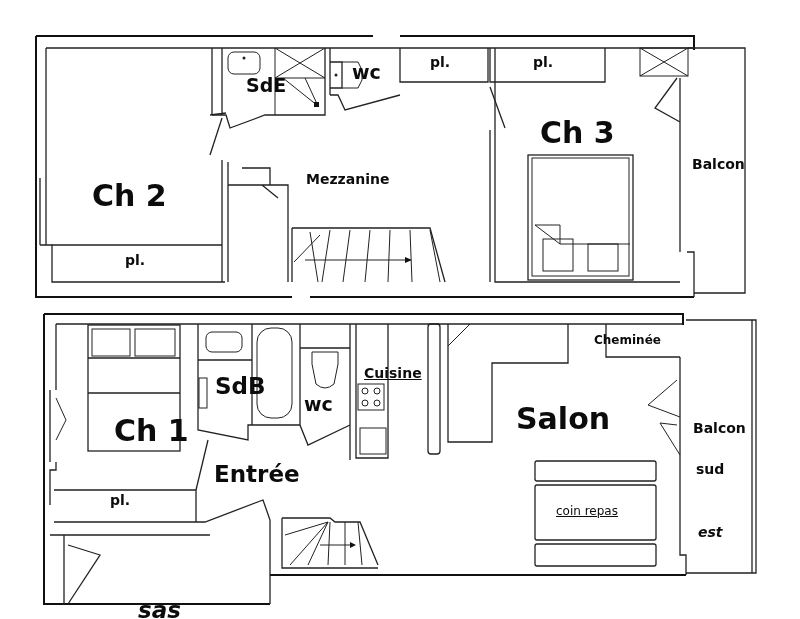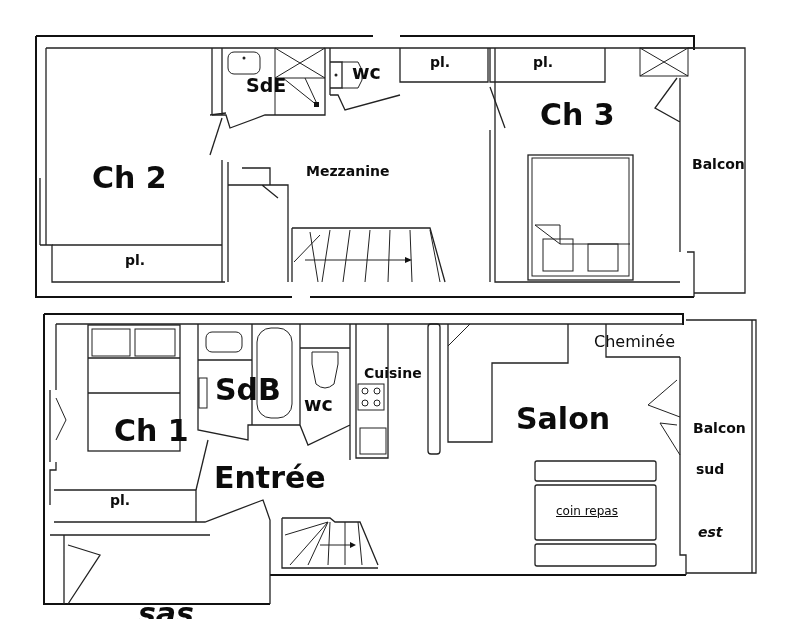--- a/index.html
+++ b/index.html
@@ -3,25 +3,25 @@
 <meta charset="utf-8">
 <style>
   html, body { margin: 0; padding: 0; background: #ffffff; }
   body { width: 800px; height: 619px; overflow: hidden; position: relative; font-family: "DejaVu Sans", sans-serif; }
   #plan { position: absolute; left: 0; top: 0; width: 800px; height: 619px; }
   .w { stroke: #111; fill: none; stroke-width: 2; }
   .wt { stroke: #222; fill: none; stroke-width: 1.3; }
   .wf { stroke: #222; fill: none; stroke-width: 1; }
   .lbl { position: absolute; color: #0c0c0c; font-family: "DejaVu Sans", sans-serif; font-weight: bold; white-space: nowrap; line-height: 1; }
   .xl { font-size: 30px; }
-  .l { font-size: 30px; }
+  .l { font-size: 23px; }
   .m { font-size: 14px; }
   .s { font-size: 19px; }
   .xs { font-size: 12px; font-weight: normal; text-decoration: underline; }
-  .xxs { font-size: 16px; font-weight: normal; text-align: right; }
+  .xxs { font-size: 12px; font-weight: bold; text-align: right; }
   .it { font-style: italic; margin-top: 44px; }
 </style>
 </head>
 <body>
 
 <svg id="plan" viewBox="0 0 800 619" xmlns="http://www.w3.org/2000/svg">
 
   <g>
 
     <path class="w" d="M36 36 H373 M400 36 H694 V50"></path>
@@ -117,34 +117,34 @@
     <path d="M350 542 L356 545 L350 548 Z" fill="#111"></path>
 
     <rect class="wt" x="535" y="461" width="121" height="20" rx="2"></rect>
     <rect class="wt" x="535" y="485" width="121" height="55" rx="2"></rect>
     <rect class="wt" x="535" y="544" width="121" height="22" rx="2"></rect>
 
     <path class="wt" d="M686 320 H756 V573 H686 M752 320 V573"></path>
   </g>
 </svg>
 
-<span class="lbl xl" style="left:92px;top:163px;">Ch 2</span>
+<span class="lbl xl" style="left:92px;top:181px;">Ch 2</span>
 <span class="lbl s" style="left:246px;top:76px;">SdE</span>
 <span class="lbl s" style="left:352px;top:63px;">wc</span>
 <span class="lbl m" style="left:430px;top:55px;">pl.</span>
 <span class="lbl m" style="left:533px;top:55px;">pl.</span>
 <span class="lbl m" style="left:125px;top:253px;">pl.</span>
-<span class="lbl m" style="left:306px;top:164px;">Mezzanine</span>
-<span class="lbl xl" style="left:540px;top:100px;text-align:right;">Ch 3</span>
+<span class="lbl m" style="left:306px;top:172px;">Mezzanine</span>
+<span class="lbl xl" style="left:540px;top:118px;text-align:right;">Ch 3</span>
 <span class="lbl m" style="left:692px;top:157px;">Balcon</span>
 
 <span class="lbl xl" style="left:98px;top:416px;margin-left:16px;">Ch 1</span>
 <span class="lbl l" style="left:215px;top:375px;">SdB</span>
 <span class="lbl s" style="left:304px;top:395px;">wc</span>
-<span class="lbl m" style="left:364px;top:366px;">Cuisine</span>
+<span class="lbl m" style="left:364px;top:366px;text-decoration:underline;">Cuisine</span>
 <span class="lbl xl" style="left:516px;top:404px;">Salon</span>
 <span class="lbl xxs" style="left:594px;top:334px;">Cheminée</span>
 <span class="lbl l" style="left:214px;top:463px;">Entrée</span>
 <span class="lbl m" style="left:110px;top:493px;">pl.</span>
 <span class="lbl xs" style="left:556px;top:505px;">coin repas</span>
 <span class="lbl l it" style="left:138px;top:555px;">sas</span>
 <span class="lbl m" style="left:693px;top:421px;">Balcon</span>
 <span class="lbl m" style="left:696px;top:462px;">sud</span>
 <span class="lbl m" style="left:698px;top:525px;font-style:italic;">est</span>
 

